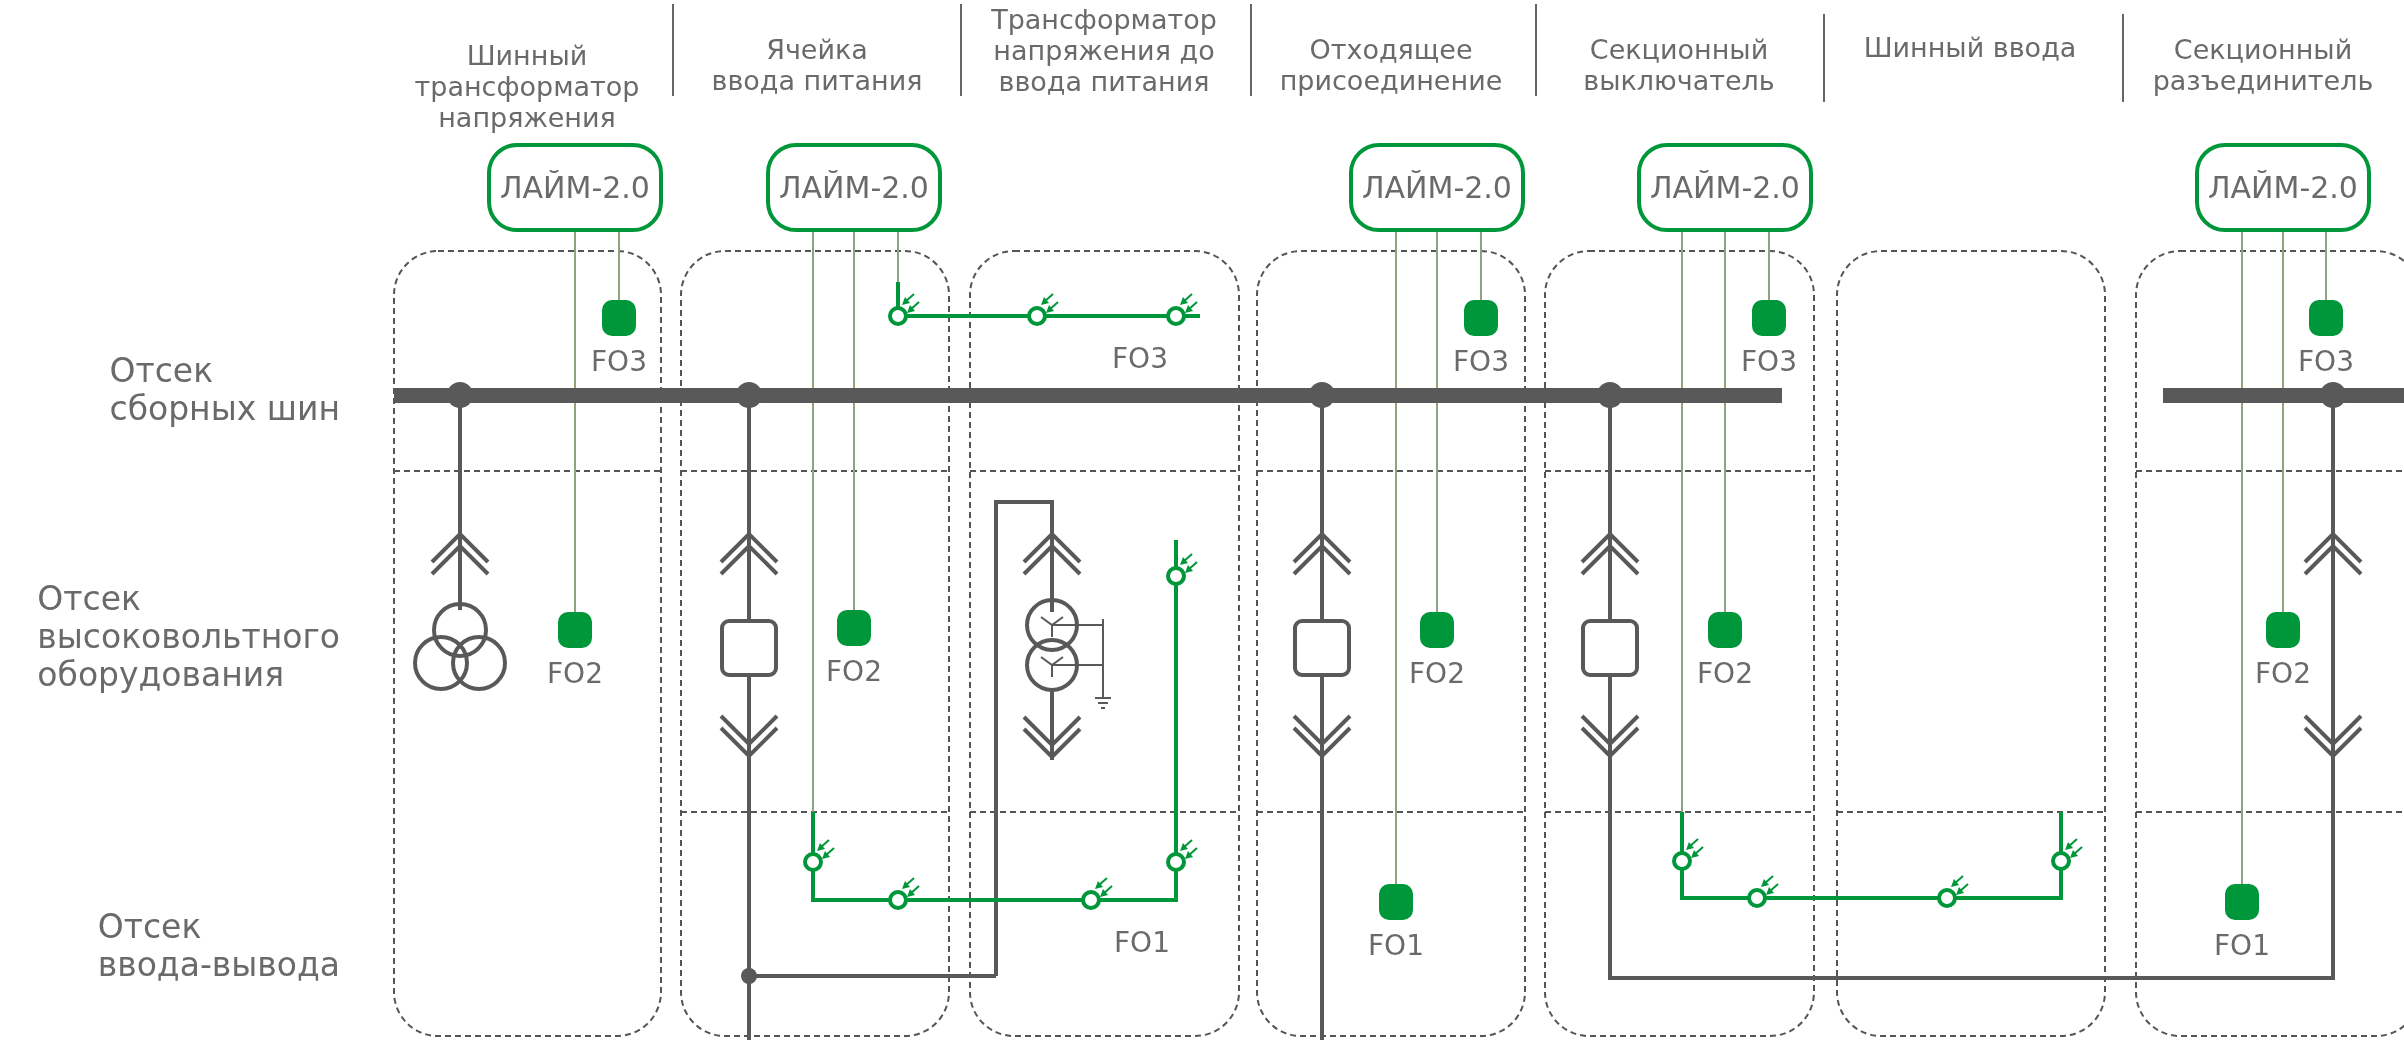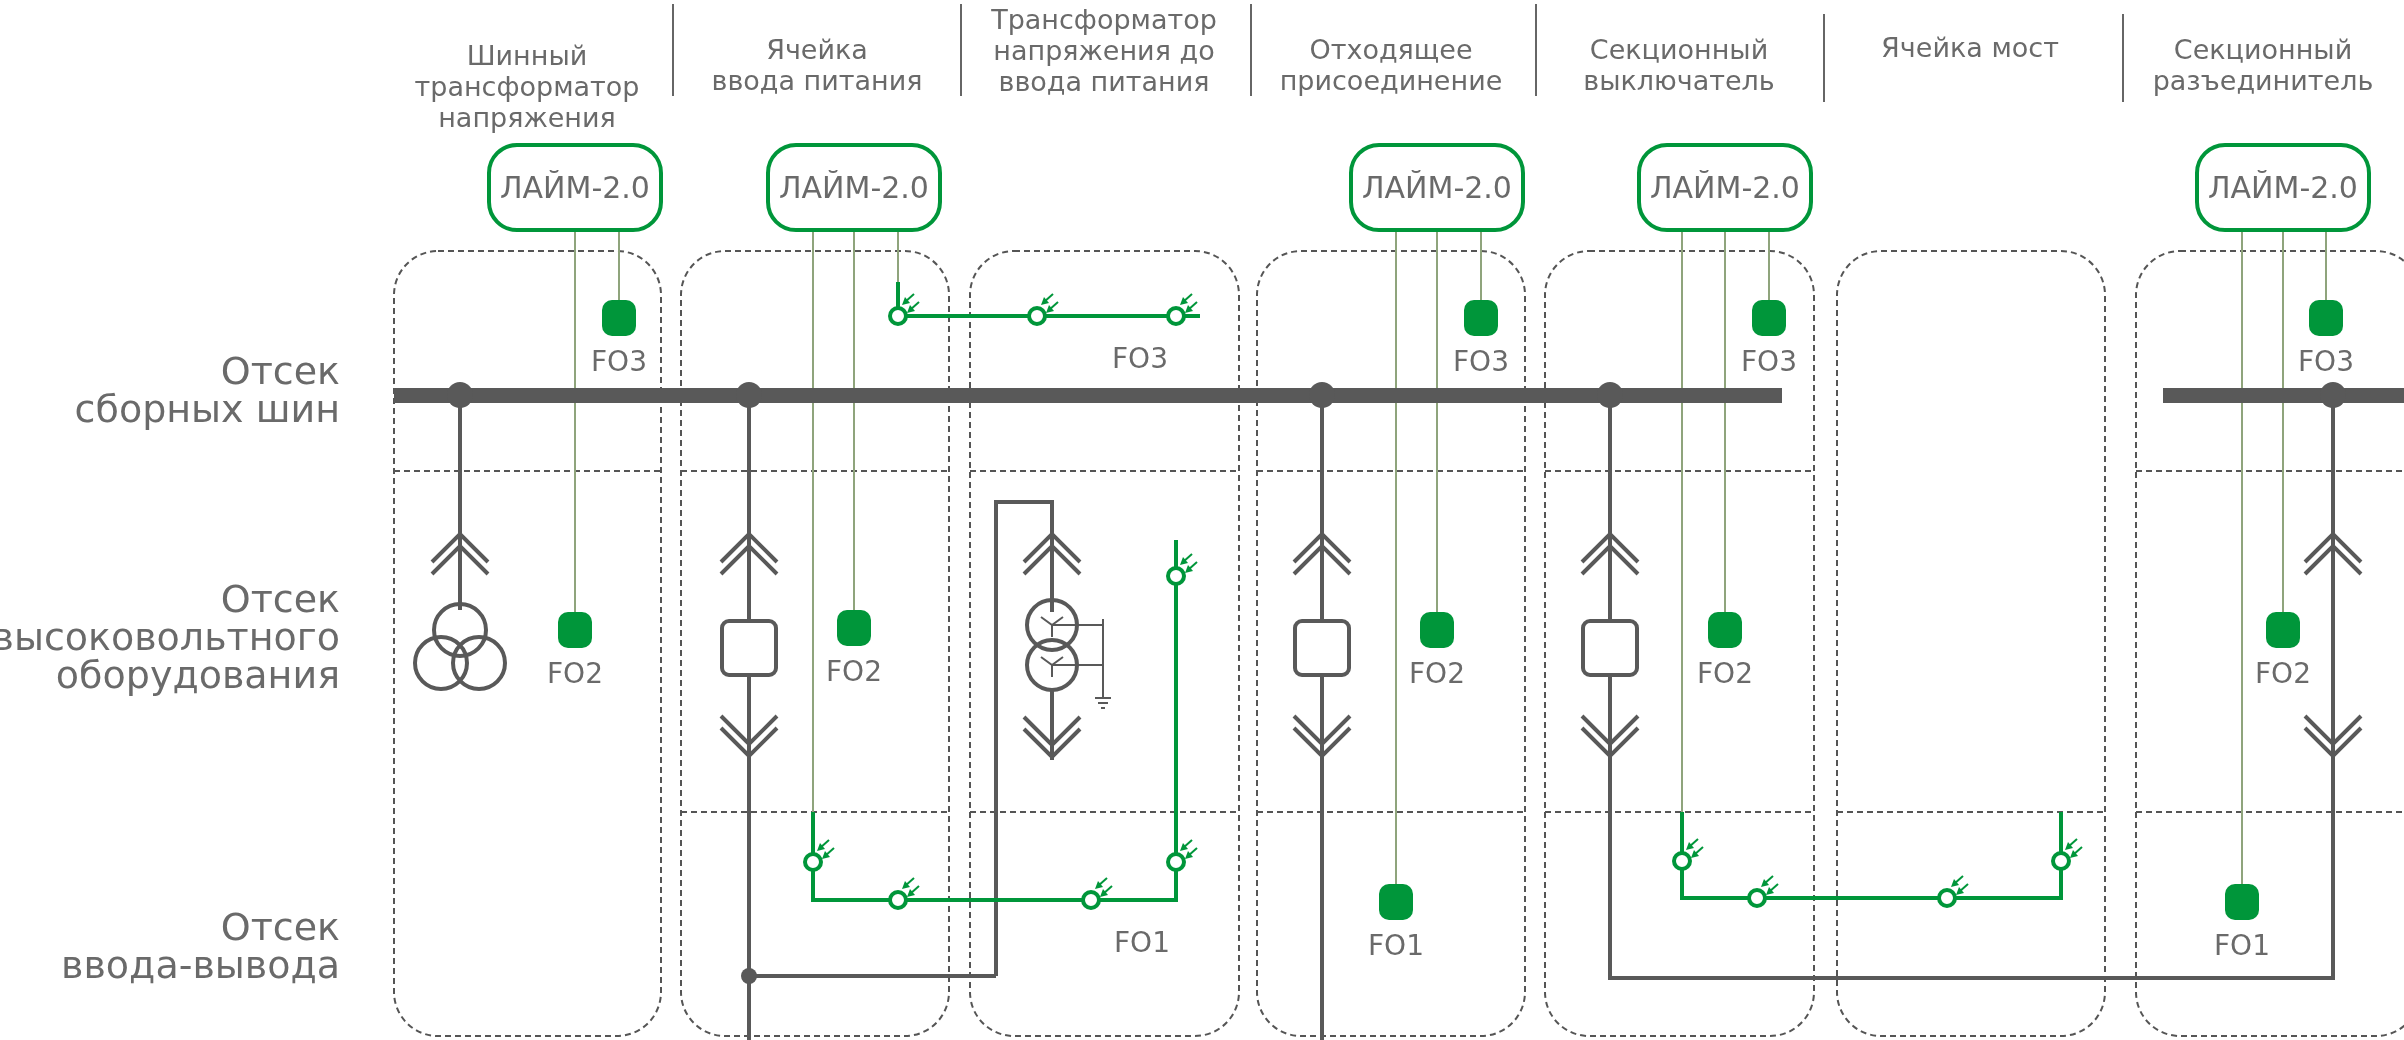--- a/index.html
+++ b/index.html
@@ -1,41 +1,41 @@
 <!DOCTYPE html>
 <html><head>
 <meta charset="utf-8">
 <style>
   html, body { margin:0; padding:0; background:#ffffff; }
   body { width:2404px; height:1040px; position:relative; overflow:hidden;
          font-family:"DejaVu Sans","Liberation Sans",sans-serif; color:#6d6d6d; }
   .hdr { position:absolute; top:0; text-align:center; font-size:27px; line-height:31px; color:#6a6a6a; white-space:pre-line; }
   .sep { position:absolute; top:4px; width:2px; background:#666; }
-  .rowlbl { position:absolute; right:2064px; text-align:right; font-size:38px; line-height:38px; color:#6a6a6a; white-space:pre-line; }
+  .rowlbl { position:absolute; right:2064px; font-size:33px; line-height:38px; color:#6a6a6a; white-space:pre-line; }
   svg#diagram { position:absolute; left:0; top:0; }
   .lime-text { font-size:30px; fill:#6a6a6a; font-family:"DejaVu Sans","Liberation Sans",sans-serif; }
   .fo-text { font-size:28px; fill:#6a6a6a; font-family:"DejaVu Sans","Liberation Sans",sans-serif; }
 </style>
 </head>
 <body>
 
 <div id="headers">
     <div class="hdr" style="left: 382px; width: 290px; top: 4px; margin-top: 36px;">Шинный
 трансформатор
 напряжения</div>
     <div class="hdr" style="left: 672px; width: 290px; top: 34px;">Ячейка
 ввода питания</div>
     <div class="hdr" style="left: 959px; width: 290px; top: 4px;">Трансформатор
 напряжения до
 ввода питания</div>
     <div class="hdr" style="left: 1246px; width: 290px; top: 34px;">Отходящее
 присоединение</div>
     <div class="hdr" style="left: 1534px; width: 290px; top: 34px;">Секционный
 выключатель</div>
-    <div class="hdr" style="left: 1825px; width: 290px; top: 32px;">Ячейка мост</div>
+    <div class="hdr" style="left: 1825px; width: 290px; top: 32px;">Шинный ввода</div>
     <div class="hdr" style="left: 2118px; width: 290px; top: 34px;">Секционный
 разъединитель</div>
     <div class="sep" style="left: 672px; top: 4px; height: 92px;"></div>
     <div class="sep" style="left: 960px; top: 4px; height: 92px;"></div>
     <div class="sep" style="left: 1250px; top: 4px; height: 92px;"></div>
     <div class="sep" style="left: 1535px; top: 4px; height: 92px;"></div>
     <div class="sep" style="left: 1823px; top: 14px; height: 88px;"></div>
     <div class="sep" style="left: 2122px; top: 14px; height: 88px;"></div>
   </div>
 

